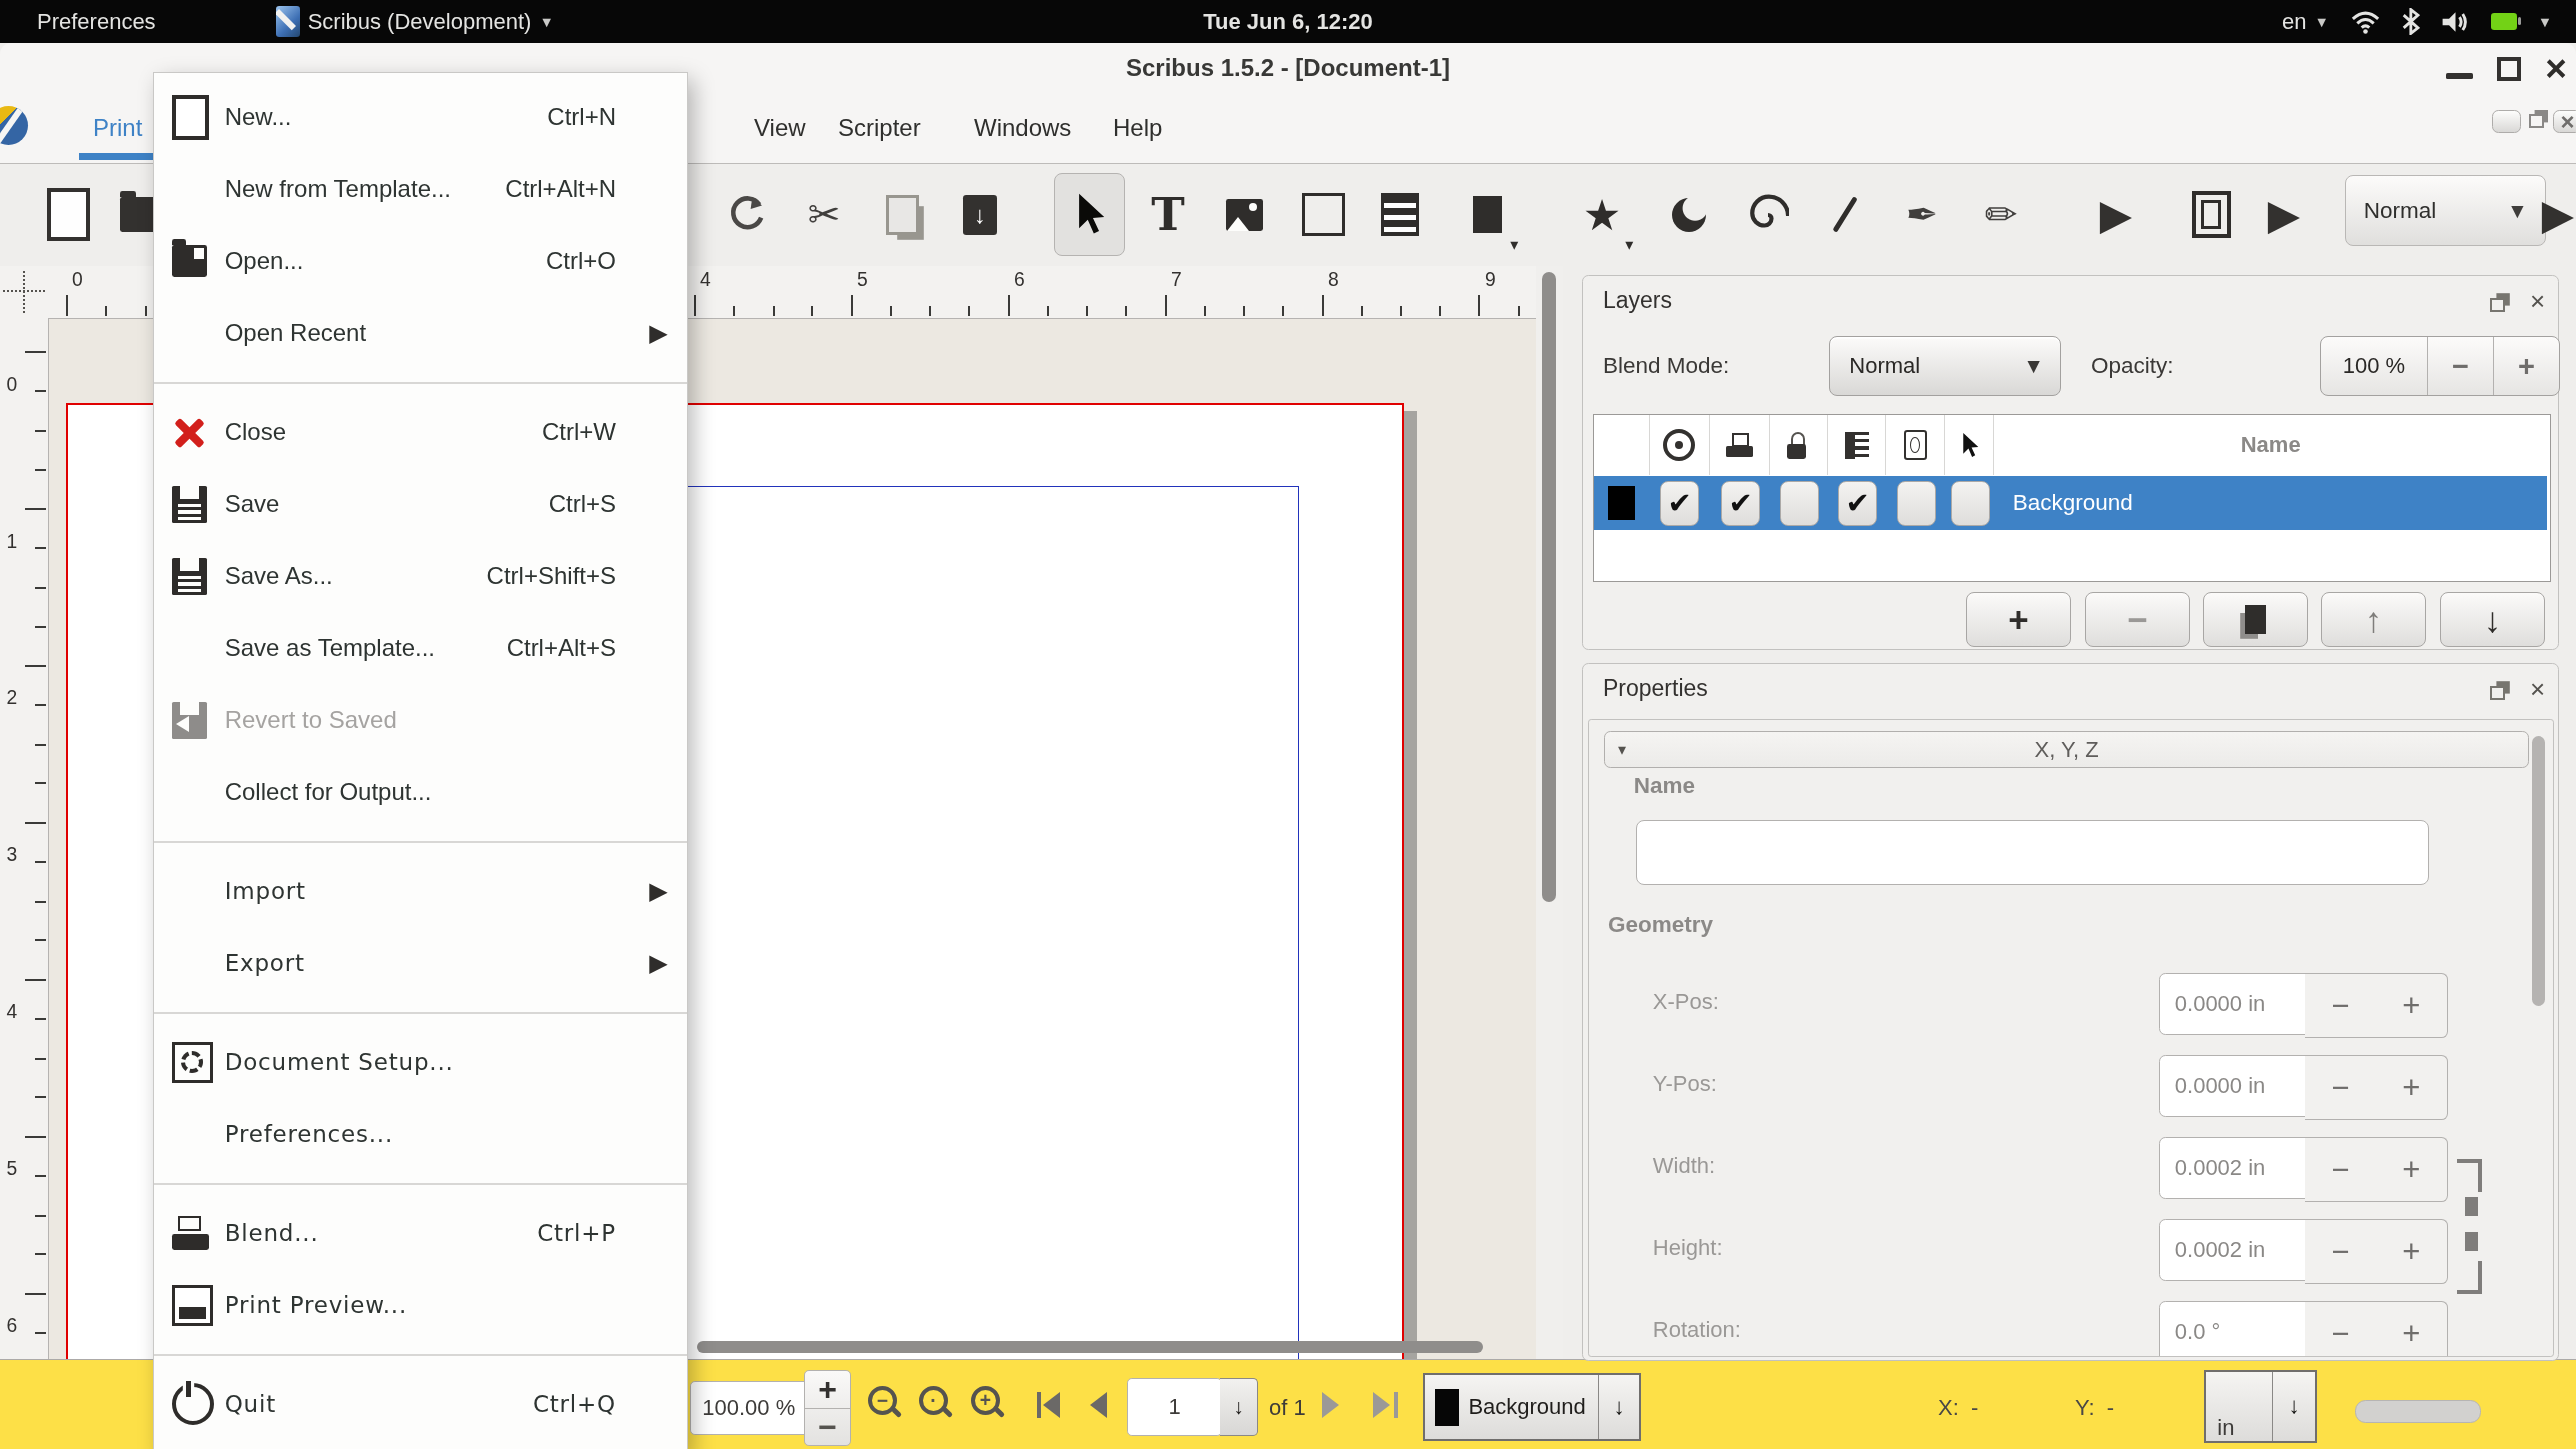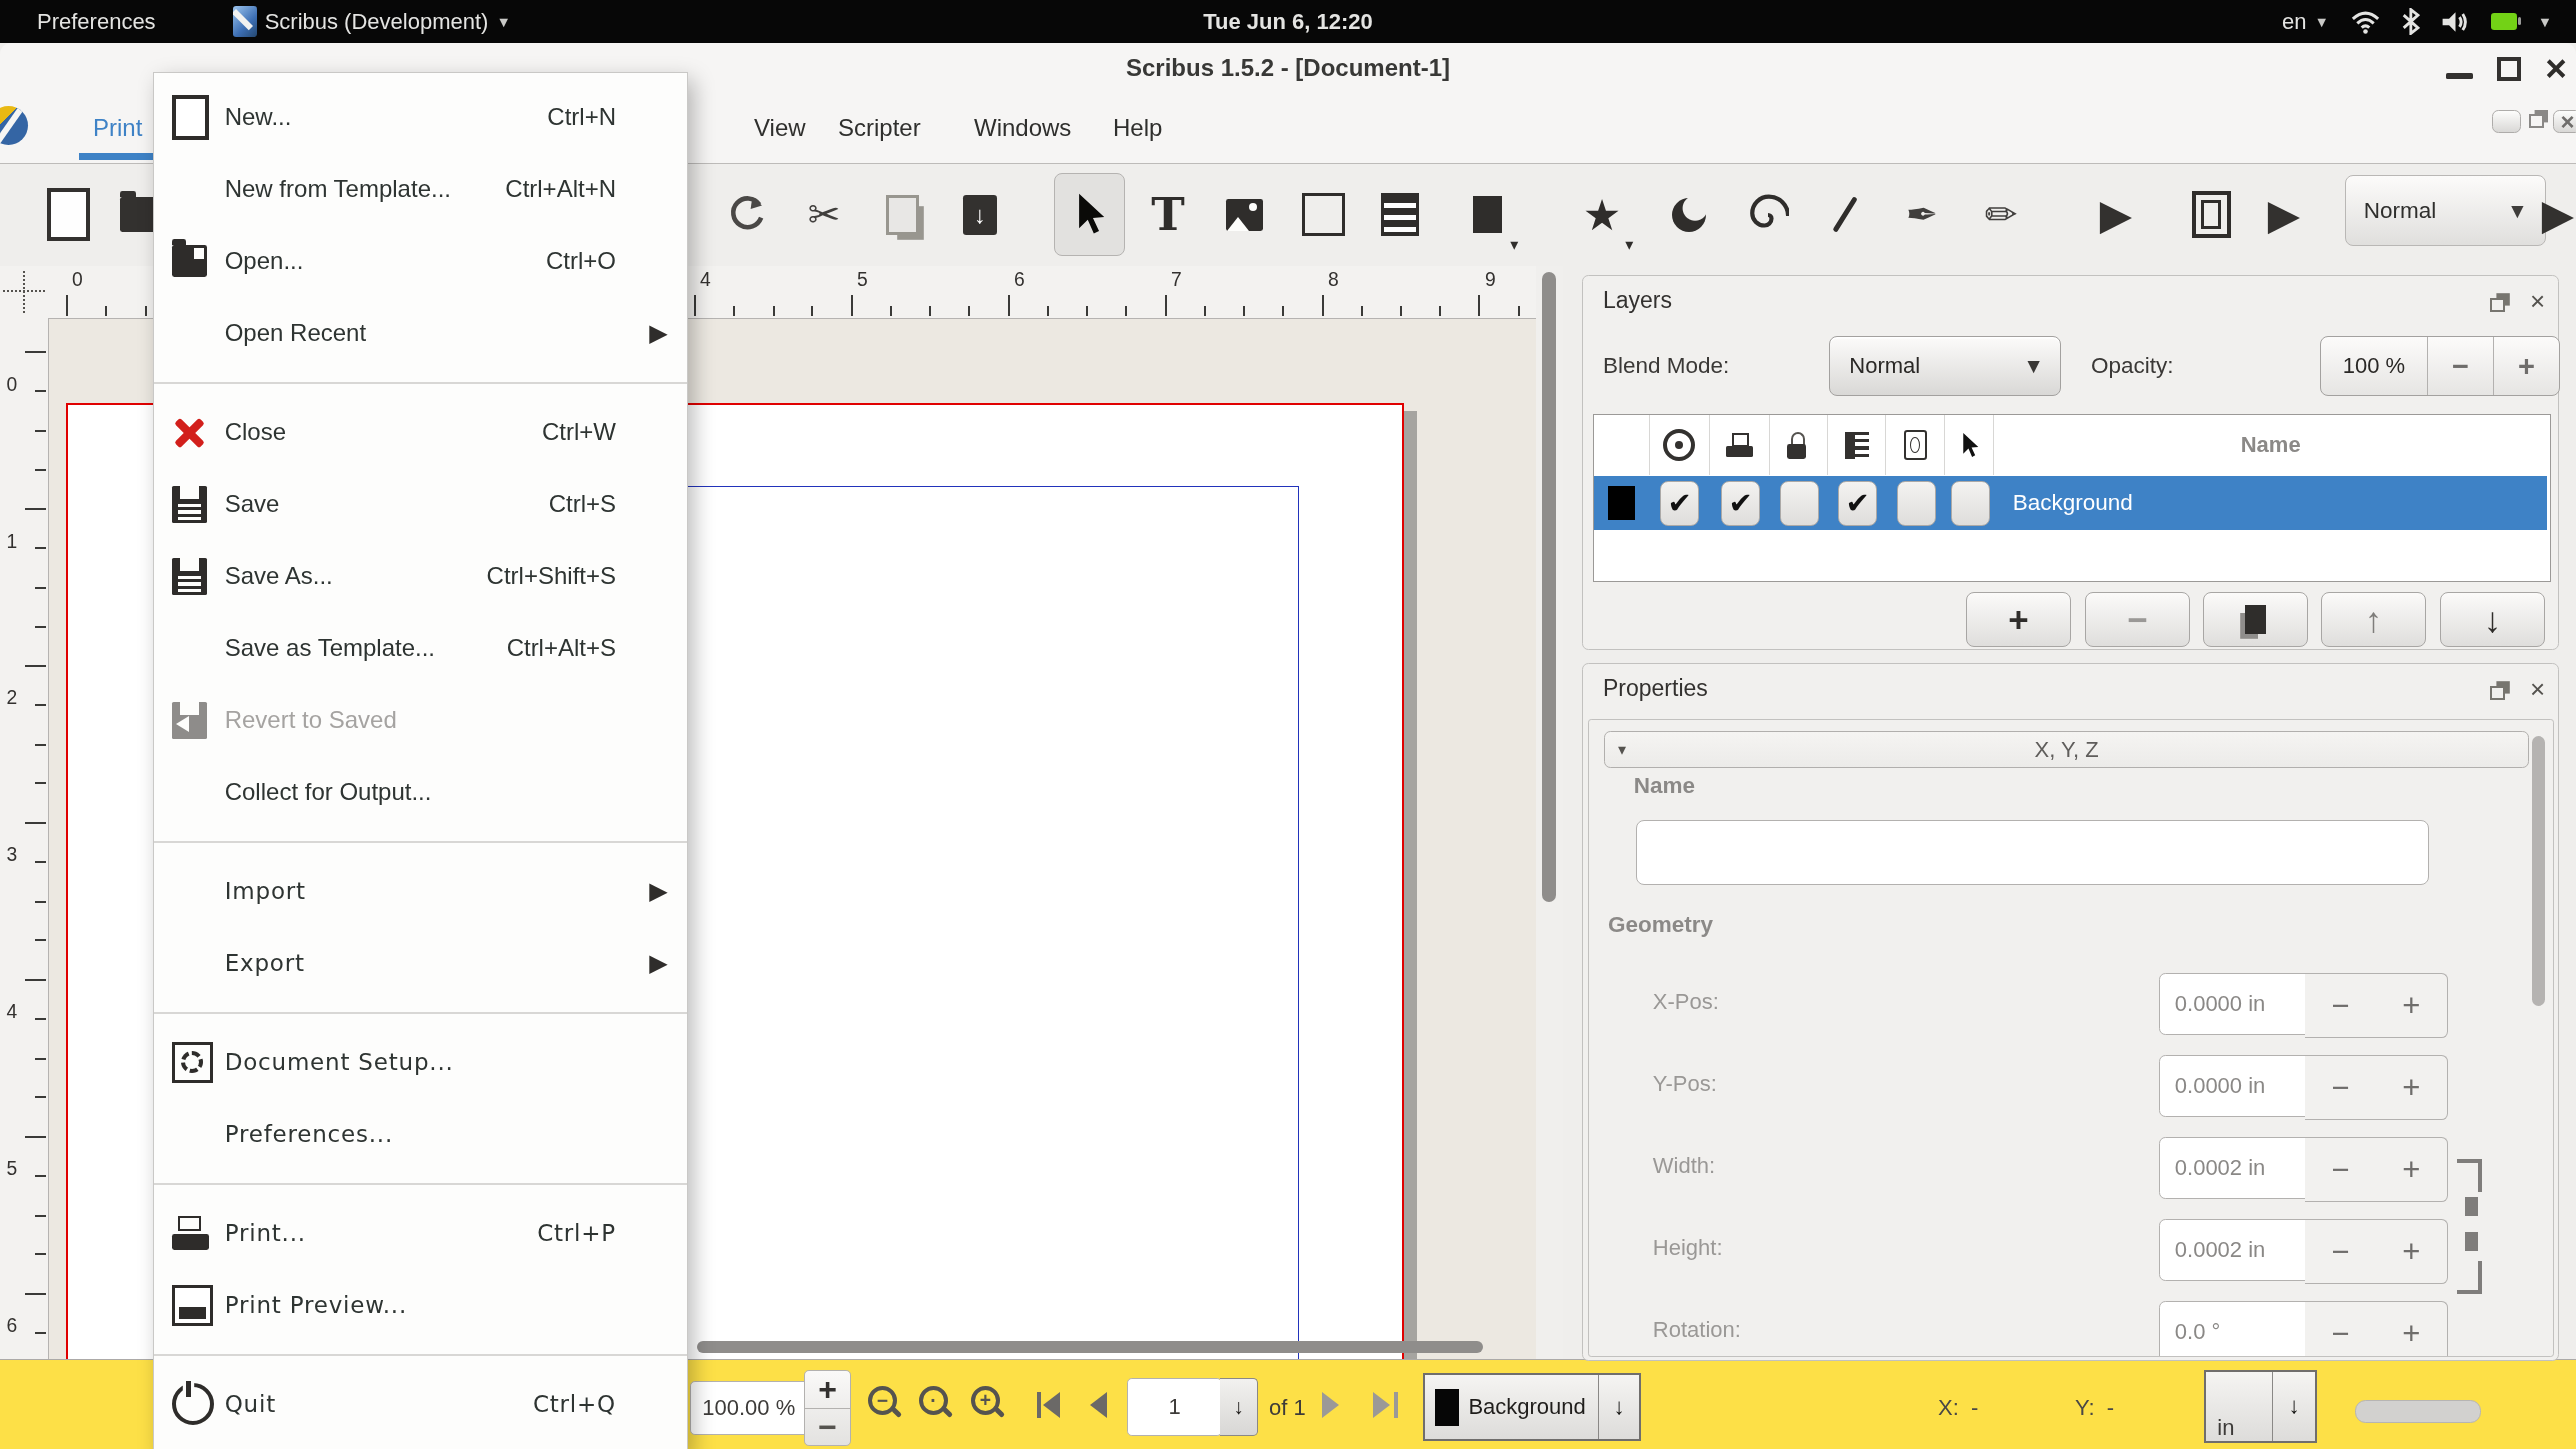--- a/index.html
+++ b/index.html
@@ -5,21 +5,21 @@
   html,body{margin:0;padding:0;background:#444;}
   #screen{position:relative;width:2576px;height:1449px;overflow:hidden;
     font-family:"Liberation Sans",sans-serif;background:#EFEEEC;color:#3A3A38;}
   .abs{position:absolute;}
 
   
   #gnomebar{position:absolute;left:0;top:0;width:2576px;height:43px;background:#070707;
     color:#E4E4E2;font-size:22px;display:flex;align-items:center;}
   #gnomebar .tb-item{display:flex;align-items:center;gap:8px;}
   #activities{margin-left:37px;}
-  #appmenu{margin-left:77px;display:flex;align-items:center;gap:11.3px;}
+  #appmenu{margin-left:120px;display:flex;align-items:center;gap:11.3px;}
   .scribus-mini{width:24px;height:31px;border-radius:3.2px;background:linear-gradient(135deg,#9EC6EF 0%,#3D6FB4 60%,#24476F 100%);position:relative;overflow:hidden;}
   .scribus-mini::before{content:"";position:absolute;left:3.2px;top:3.2px;width:24px;height:6.4px;background:#F2F2F0;transform:rotate(45deg);transform-origin:0 0;}
   .caret-sm{font-size:14.5px;color:#C9C9C7;}
   #clock{position:absolute;left:50%;transform:translateX(-50%);font-weight:bold;}
   #tb-right{position:absolute;right:24px;display:flex;align-items:center;gap:21px;}
   .wifi-icon svg,.bt-icon svg,.vol-icon svg{display:block;}
   .battery-icon{width:26px;height:17.7px;border-radius:3.2px;background:#73D216;position:relative;}
   .battery-icon::after{content:"";position:absolute;right:-4.8px;top:4.8px;width:3.2px;height:8px;background:#9A9A98;border-radius:1.6px;}
 
   
@@ -739,21 +739,21 @@
       </div>
       <div class="menu-item alt">
         <span class="mi-icon"></span>
         <span class="mi-label">Preferences...</span>
       </div>
       <div class="menu-sep"></div>
       <div class="menu-item alt">
         <span class="mi-icon">
           <span class="mic print-icon"></span>
         </span>
-        <span class="mi-label">Print...</span>
+        <span class="mi-label">Blend...</span>
         <span class="mi-short">Ctrl+P</span>
       </div>
       <div class="menu-item alt">
         <span class="mi-icon">
           <span class="mic print-preview-icon"></span>
         </span>
         <span class="mi-label">Print Preview...</span>
       </div>
       <div class="menu-sep"></div>
       <div class="menu-item alt">

